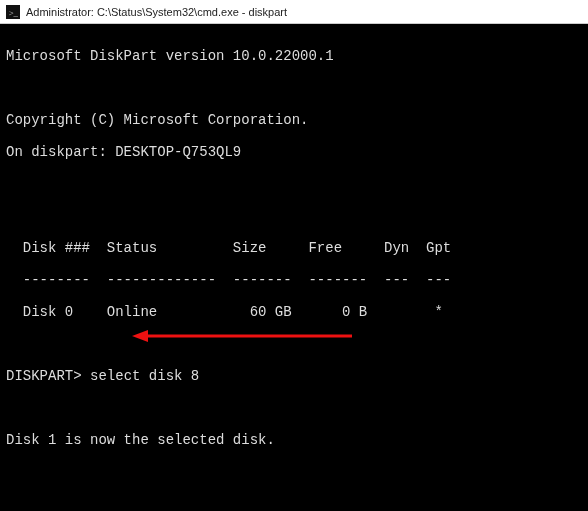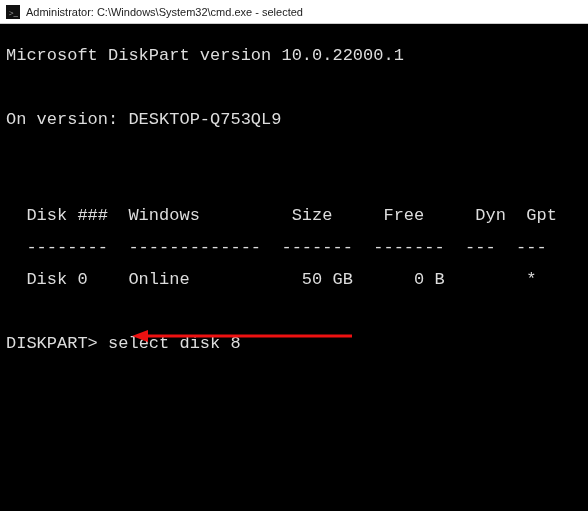--- a/index.html
+++ b/index.html
@@ -5,55 +5,57 @@
   * { margin: 0; padding: 0; box-sizing: border-box; }
   html, body { width: 588px; height: 511px; font-family: Consolas, 'Courier New', monospace; overflow: hidden; }
   .window { width: 588px; height: 511px; background: #000; display: flex; flex-direction: column; }
   .titlebar {
     height: 24px; background: #fff; border-bottom: 1px solid #ccc;
     display: flex; align-items: center; padding-left: 6px; gap: 6px;
     font-family: 'Segoe UI', Tahoma, sans-serif; font-size: 11px; color: #222;
   }
   .title-icon { width: 14px; height: 14px; }
   .terminal {
-    flex: 1; background: #000; color: #ddd; font-size: 17px; line-height: 16px;
+    flex: 1; background: #000; color: #ddd; font-size: 14px; line-height: 16px;
     padding: 8px 6px 6px 6px; white-space: pre; position: relative; overflow: hidden;
   }
   .prompt-line { display: block; }
   .arrow {
     position: absolute; pointer-events: none;
   }
 </style>
 </head>
 <body>
 
 <div class="window">
 
   <div class="titlebar">
     <span class="title-icon">
       <svg viewBox="0 0 16 16" width="14" height="14">
         <rect x="0" y="0" width="16" height="16" fill="#111"></rect>
         <text x="3" y="12" font-size="10" font-family="Consolas" fill="#ccc">&gt;_</text>
       </svg>
     </span>
-    <span>Administrator: C:\Windows\System32\cmd.exe - selected</span>
+    <span>Administrator: C:\Status\System32\cmd.exe - diskpart</span>
   </div>
 
   <div class="terminal">
 <span class="prompt-line">Microsoft DiskPart version 10.0.22000.1</span>
 <span class="prompt-line"> </span>
-<span class="prompt-line">On version: DESKTOP-Q753QL9</span>
+<span class="prompt-line">Copyright (C) Microsoft Corporation.</span>
+<span class="prompt-line">On diskpart: DESKTOP-Q753QL9</span>
 <span class="prompt-line"> </span>
 <span class="prompt-line"> </span>
-<span class="prompt-line">  Disk ###  Windows         Size     Free     Dyn  Gpt</span>
+<span class="prompt-line">  Disk ###  Status         Size     Free     Dyn  Gpt</span>
 <span class="prompt-line">  --------  -------------  -------  -------  ---  ---</span>
-<span class="prompt-line">  Disk 0    Online           50 GB      0 B        *</span>
+<span class="prompt-line">  Disk 0    Online           60 GB      0 B        *</span>
 <span class="prompt-line"> </span>
 <span class="prompt-line"><span>DISKPART&gt;</span> <span>select disk 8</span></span>
 <span class="prompt-line"> </span>
+<span class="prompt-line">Disk 1 is now the selected disk.</span>
 
 
 
 
 
 
 
 
 
 

